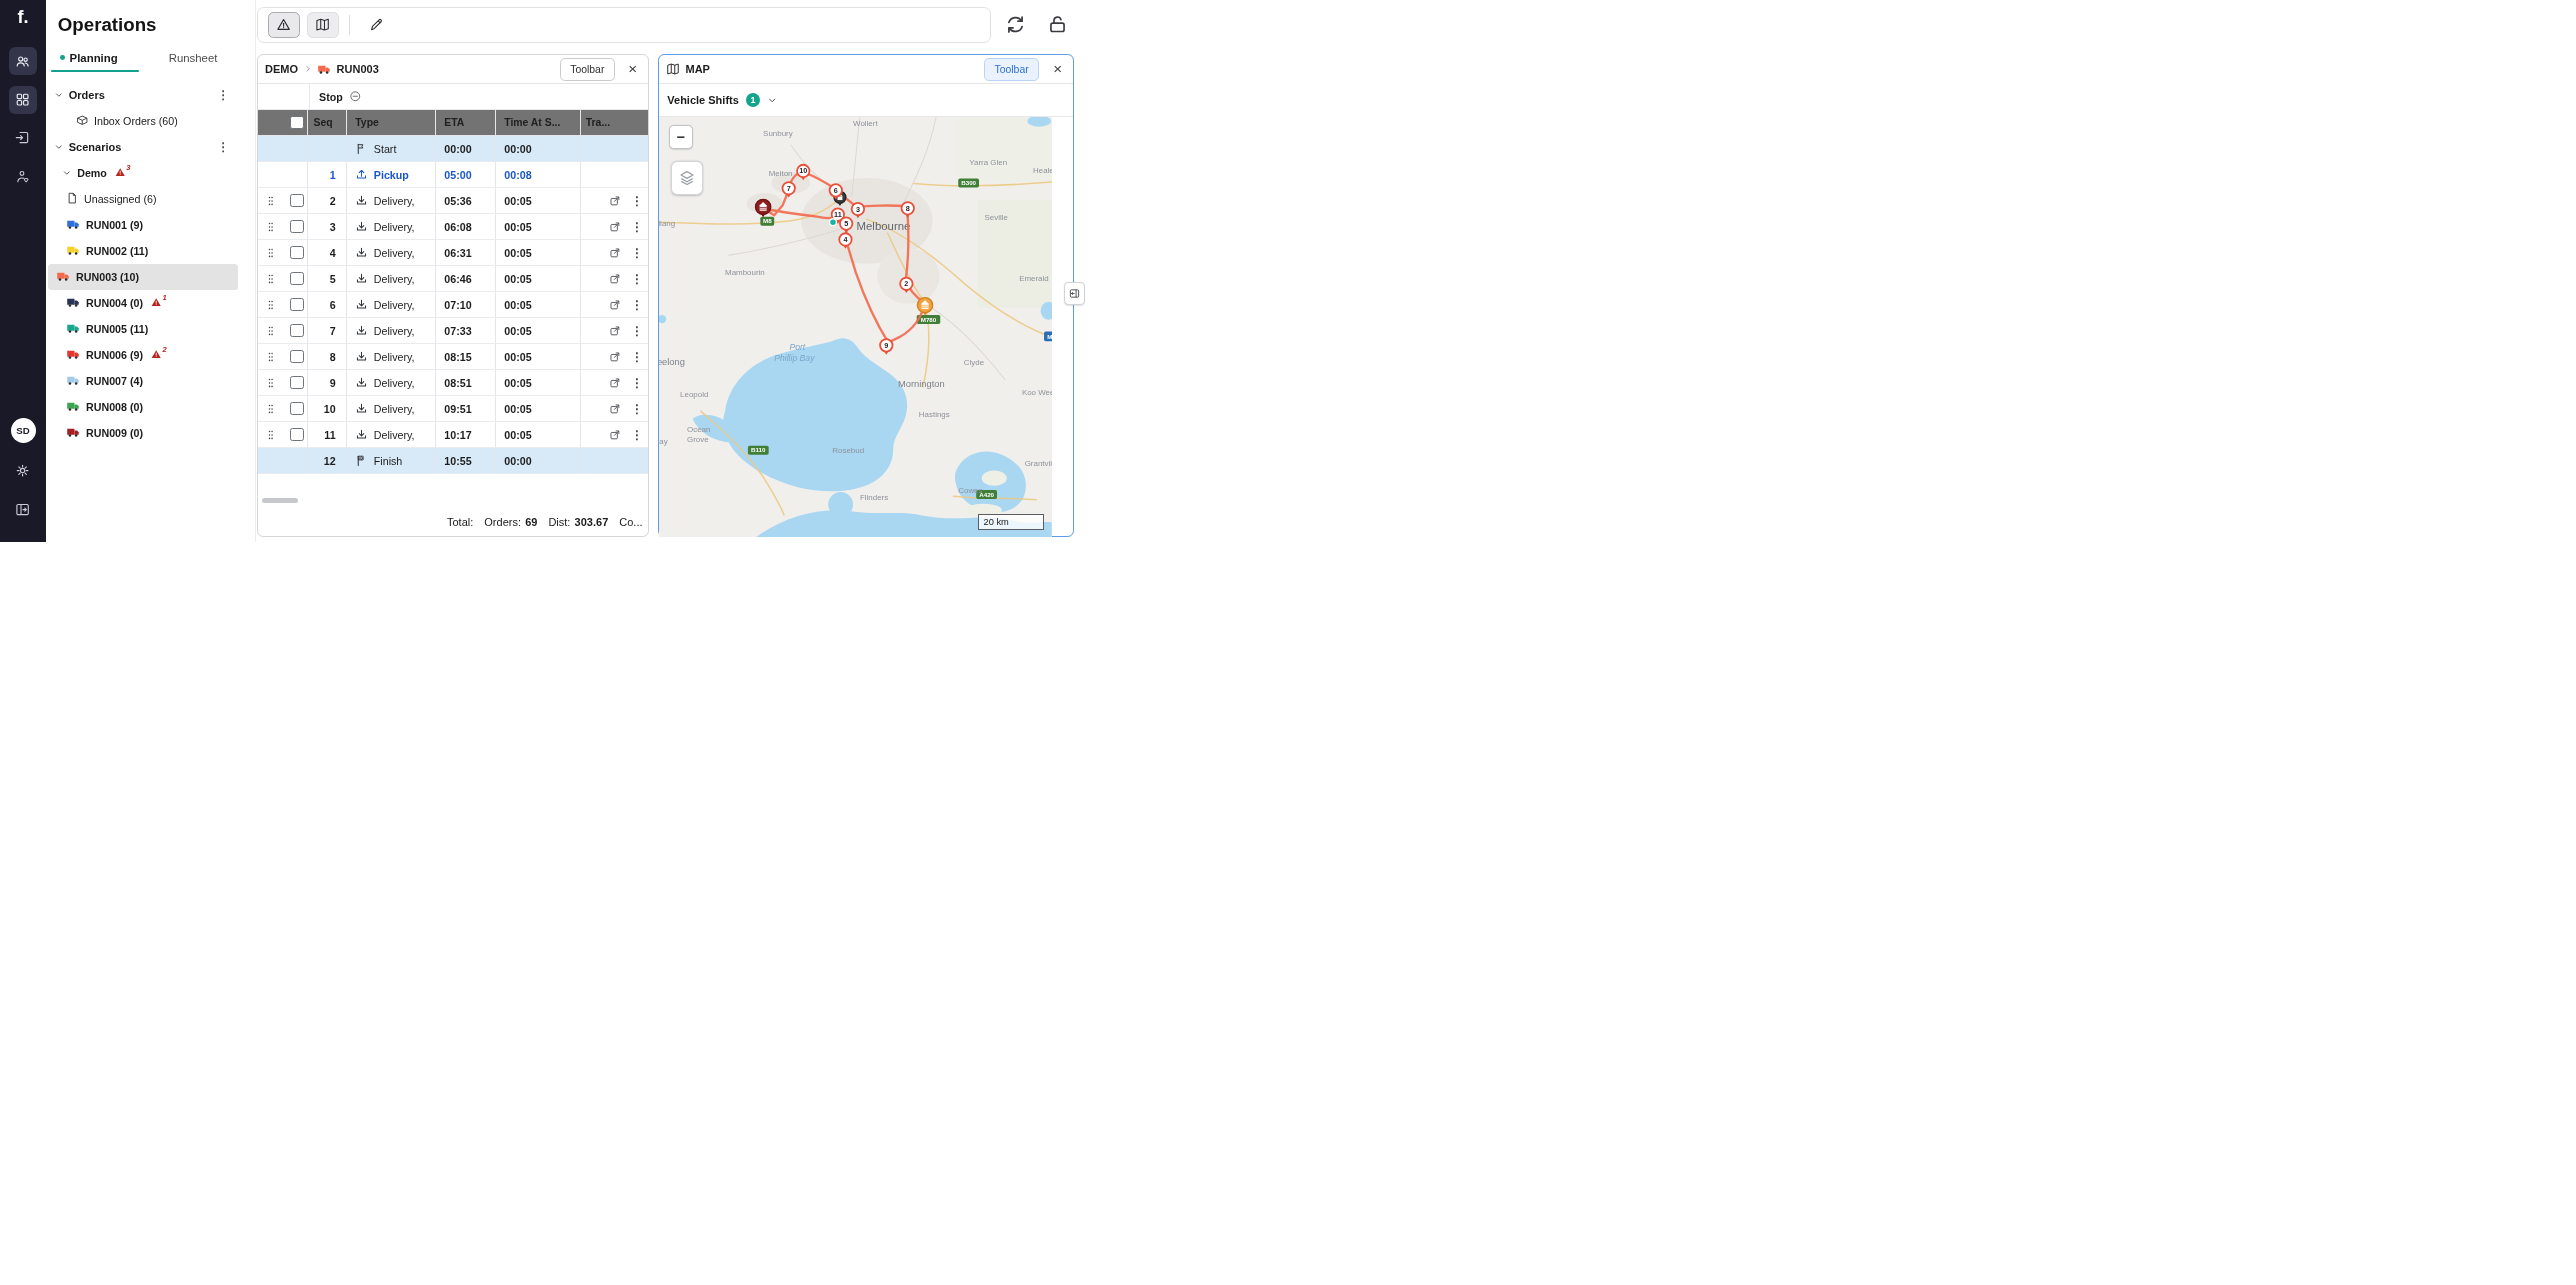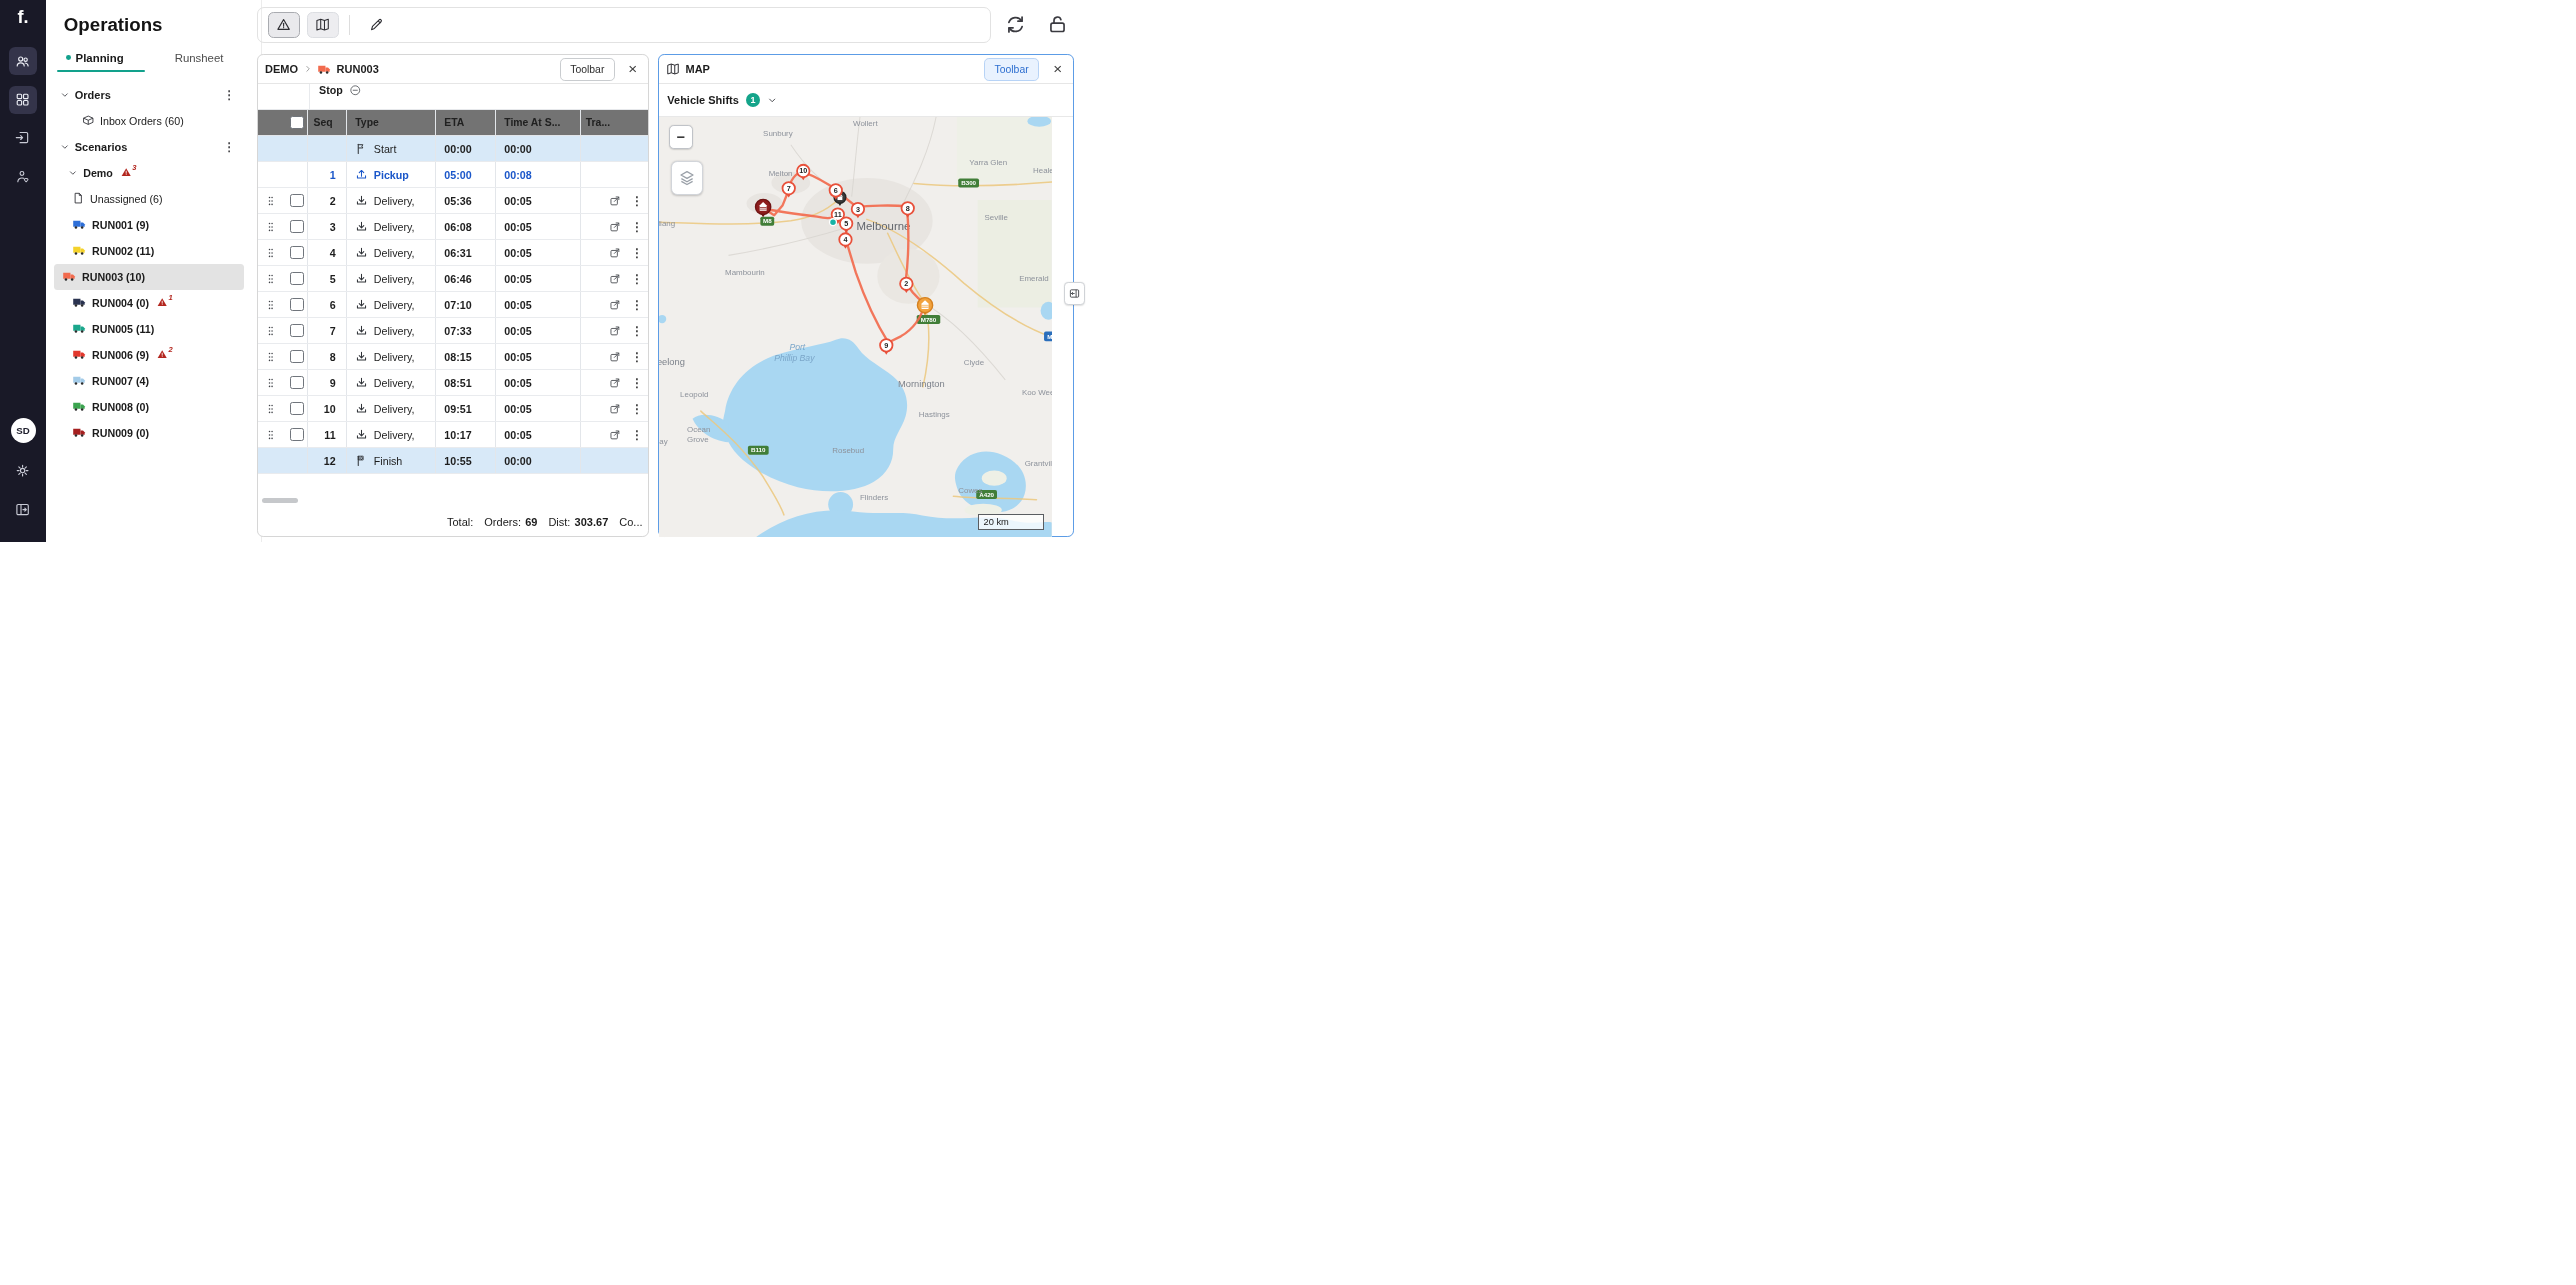--- a/index.html
+++ b/index.html
@@ -13,21 +13,21 @@
   .logo{color:#fff;font-weight:800;font-size:18px;line-height:1;margin-bottom:21px}
   .rail-btn{width:28px;height:28px;border-radius:6.2px;display:flex;align-items:center;justify-content:center;
             color:#c9cbd6;margin-bottom:10.4px}
   .rail-btn svg{width:15.2px;height:15.2px}
   .rail-btn.active{background:#34344a;color:#eceef5}
   .rail-spacer{flex:1}
   .avatar{width:25px;height:25px;border-radius:50%;background:#fff;color:#20202e;font-weight:700;
           font-size:9.7px;display:flex;align-items:center;justify-content:center;margin-bottom:14px}
 
   
-  .sidebar{position:absolute;left:52px;top:0;width:210px;height:542px;background:#fff;
+  .sidebar{position:absolute;left:46px;top:0;width:210px;height:542px;background:#fff;
            border-right:0.7px solid #ececec;box-sizing:border-box}
   .side-title{font-size:18.7px;font-weight:700;color:#141414;padding:14px 0 7px 11.8px}
   .tabs{position:relative;display:flex;align-items:center;height:29px}
   .tab{display:flex;align-items:center;gap:4.8px;font-size:11.4px;cursor:default}
   .tab.planning{margin-left:14px;font-weight:700;color:#181818}
   .tab.runsheet{margin-left:51px;color:#4c4c4c}
   .tdot{width:4.8px;height:4.8px;border-radius:50%;background:#12a18c}
   .tab-underline{position:absolute;left:4.8px;bottom:0;width:88px;height:2.1px;background:#12a18c;border-radius:1.4px}
   .tree{margin-top:9.7px}
   .srow{position:relative;display:flex;align-items:center;height:26px;font-size:10.7px;gap:5.5px;color:#1b1b1b}
@@ -61,21 +61,21 @@
 
   
   .card{position:absolute;top:54px;background:#fff;border-radius:6.2px;box-sizing:border-box}
   .run-card{left:257px;width:392px;height:483px;border:0.7px solid #d6d6d6}
   .run-head{height:28px;display:flex;align-items:center;border-bottom:0.7px solid #e6e6e6;padding:0 5.5px 0 7px;gap:4.8px}
   .crumb{font-weight:700;font-size:11px;color:#1e1e1e}
   .spacer{flex:1}
   .btn-toolbar{height:21px;padding:0 9.7px;border:0.7px solid #c9cccf;border-radius:4.8px;font-size:10.4px;color:#2d2d2d;
                display:flex;align-items:center;background:#fff}
   .btn-x{font-size:15.2px;color:#3f3f3f;margin:0 5.5px 0 8.3px;line-height:1}
-  .stop-row{position:relative;height:25px;display:flex;border-bottom:0.7px solid #e6e8eb;
+  .stop-row{position:relative;height:25px;display:flex;align-items:center;border-bottom:0.7px solid #e6e8eb;
             padding-left:61px;gap:6.2px;font-size:10.7px;font-weight:700}
   .stop-row::before{content:"";position:absolute;left:51px;top:0;bottom:0;width:0.7px;background:#e8eaed}
   .minus-ic{width:12.5px;height:12.5px;color:#5a5d62}
   .grid{display:grid;grid-template-columns:26px 24px 39px 89px 60px 85px 22px 23.5px 21px;align-items:stretch}
   .thead{height:25px;background:#737373;border-bottom:0.7px solid #e2e5e9;font-weight:700;font-size:10.4px;color:#202020}
   .trow{height:25px;border-bottom:0.7px solid #e9ebee;font-size:10.7px;color:#1d1d1d}
   .cell{display:flex;align-items:center;box-sizing:border-box;overflow:hidden;white-space:nowrap}
   .b-r{border-right:0.7px solid #e3e6ea}
   .c-drag{justify-content:center;color:#3f4247}
   .c-drag svg{width:7.6px;height:11.8px}

